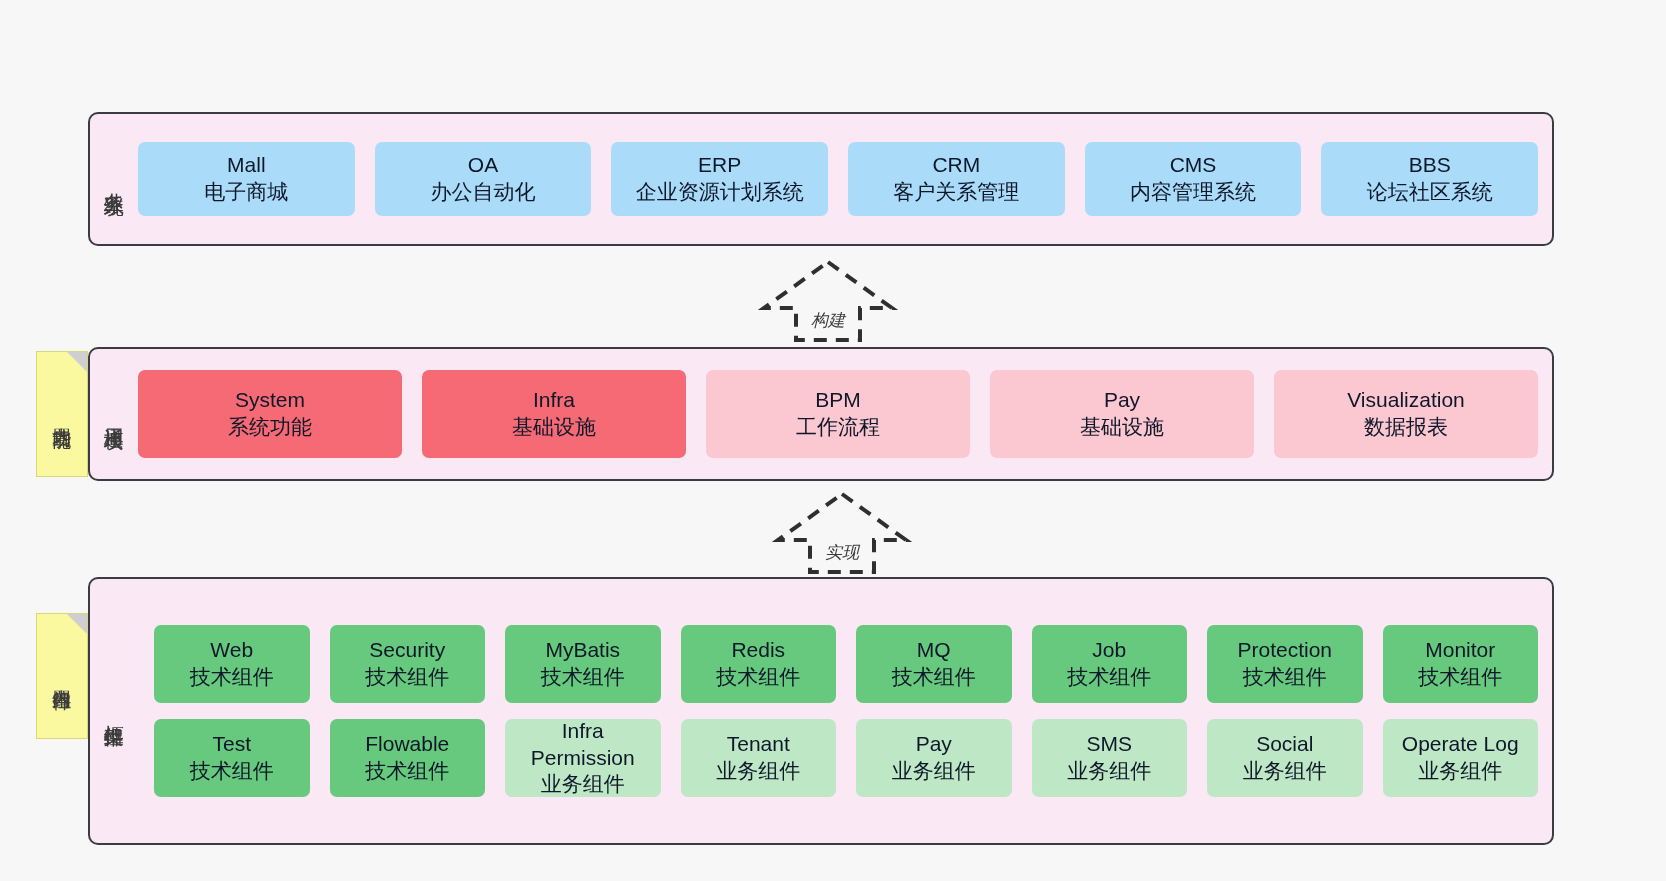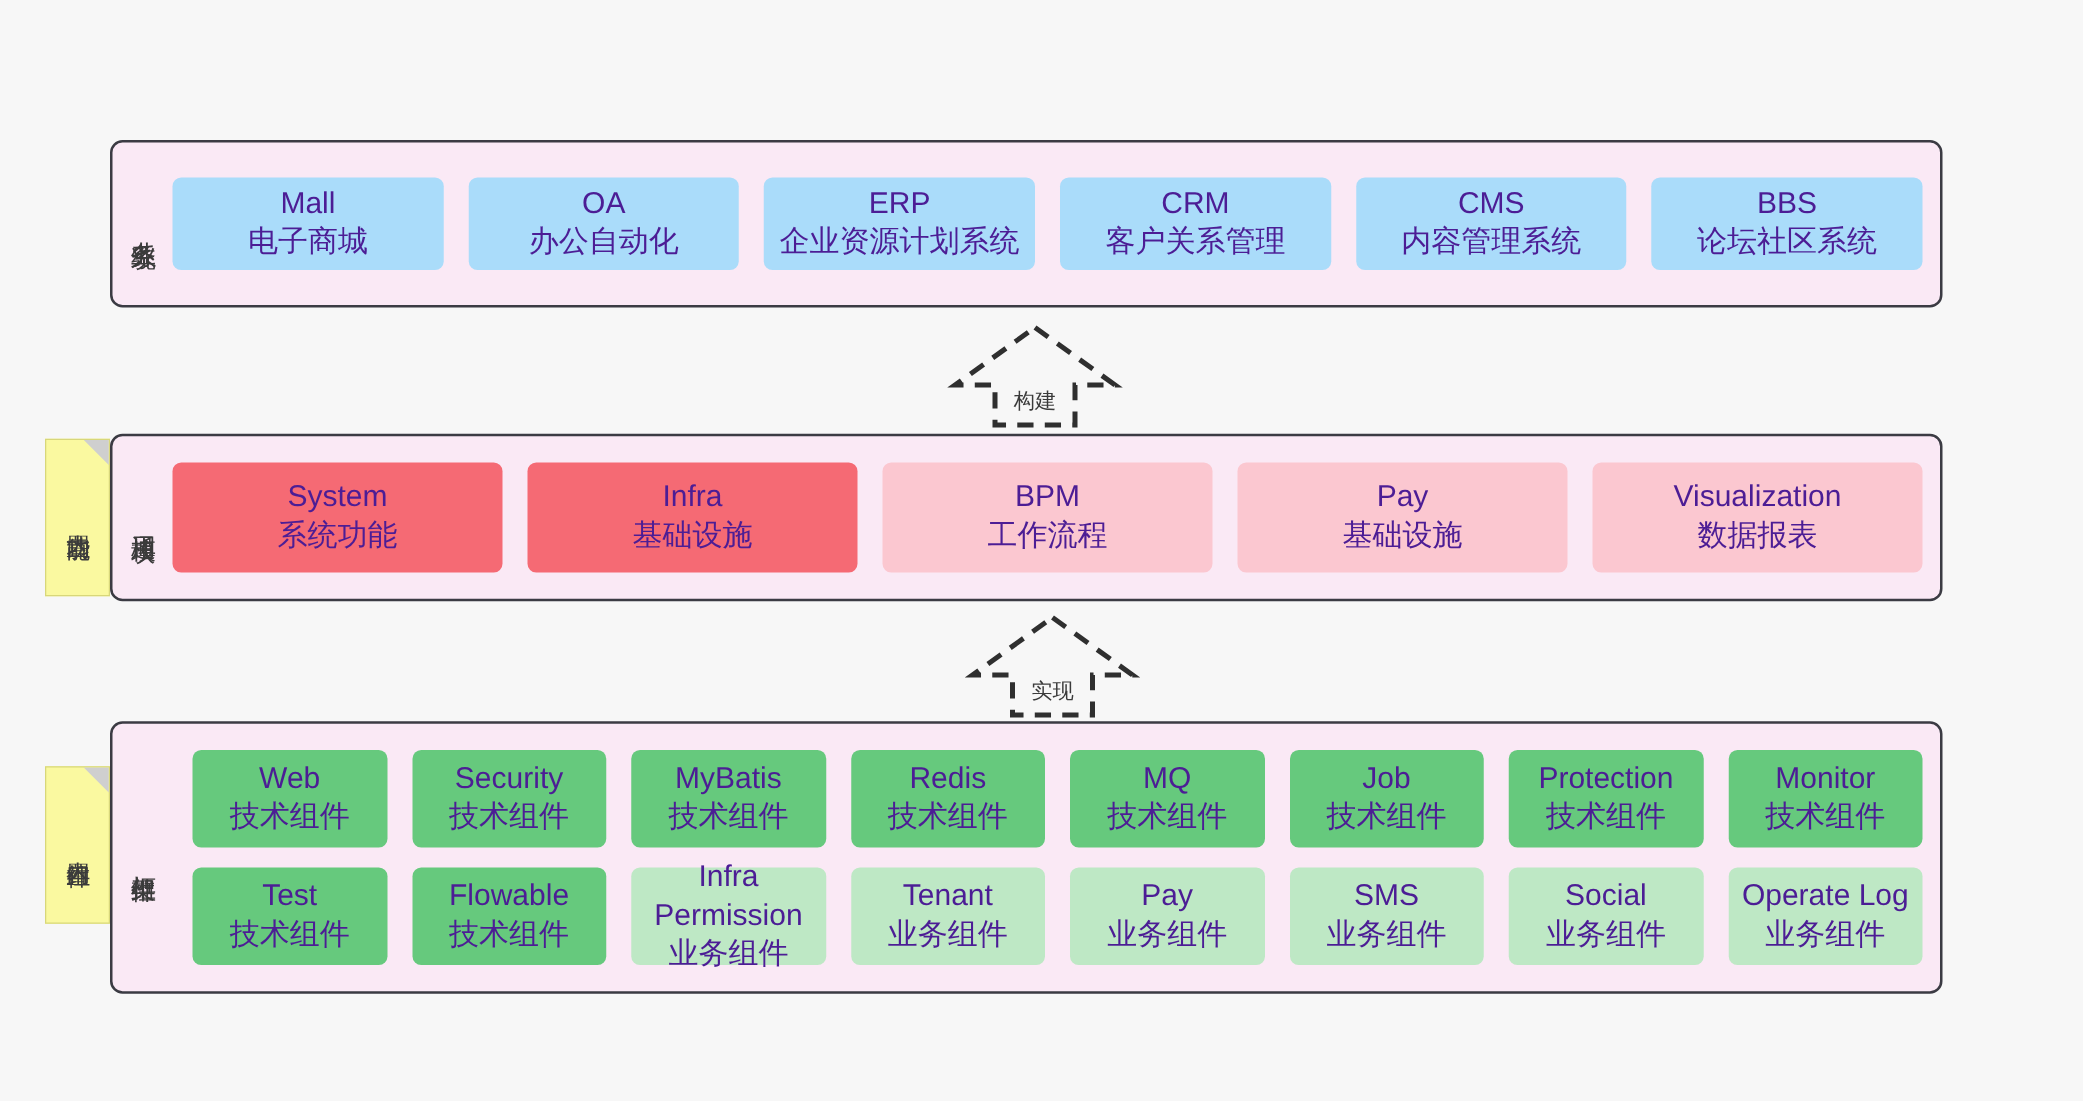--- a/index.html
+++ b/index.html
@@ -52,40 +52,40 @@
     align-items:stretch;
   }
   .card{
     flex:1 1 0;
     border-radius:7px;
     display:flex;
     flex-direction:column;
     align-items:center;
     justify-content:center;
     text-align:center;
-    font-size:24px;
+    font-size:21px;
     line-height:1.28;
-    color:#4c1d95;
+    color:#0f172a;
     box-sizing:border-box;
     padding:6px 4px;
   }
   .card .en{display:block;}
   .card .cn{display:block;}
 
   
   .c-blue       {background:#aadcfa;}
   .c-red        {background:#f56a74;}
   .c-pink       {background:#fbc7d0;}
   .c-green      {background:#66c97d;}
   .c-greenlight {background:#bee8c5;}
 
   
   #sec-business  {left:88px; top:112px; width:1466px; height:134px;}
   #sec-modules   {left:88px; top:347px; width:1466px; height:134px;justify-content:space-between;}
-  #sec-framework {left:88px; top:577px; width:1466px; height:218px;gap:16px;}
+  #sec-framework {left:88px; top:577px; width:1466px; height:268px;gap:16px;}
 
   #sec-business  .card{height:74px;}
   #sec-modules   .card{height:88px;}
   #sec-framework .card{height:78px;}
 
   
   .sticky{
     position:absolute;
     width:52px;
     background:#faf9a0;
@@ -107,21 +107,21 @@
     position:absolute;
     top:0;right:0;
     width:0;height:0;
     border-left:20px solid transparent;
     border-top:20px solid #cfcfcf;
   }
   #sticky-modules  {left:36px; top:351px; height:126px;}
   #sticky-framework{left:36px; top:613px; height:126px;}
 
   
-  .arrow{position:absolute;}
+  .arrow{position:absolute;font-style:italic;}
   .arrow svg{display:block;overflow:visible;}
   .arrow .lbl{
     position:absolute;
     left:0;right:0;
     bottom:10px;
     text-align:center;
     font-size:17px;
     color:#3b3b3b;
     pointer-events:none;
   }

